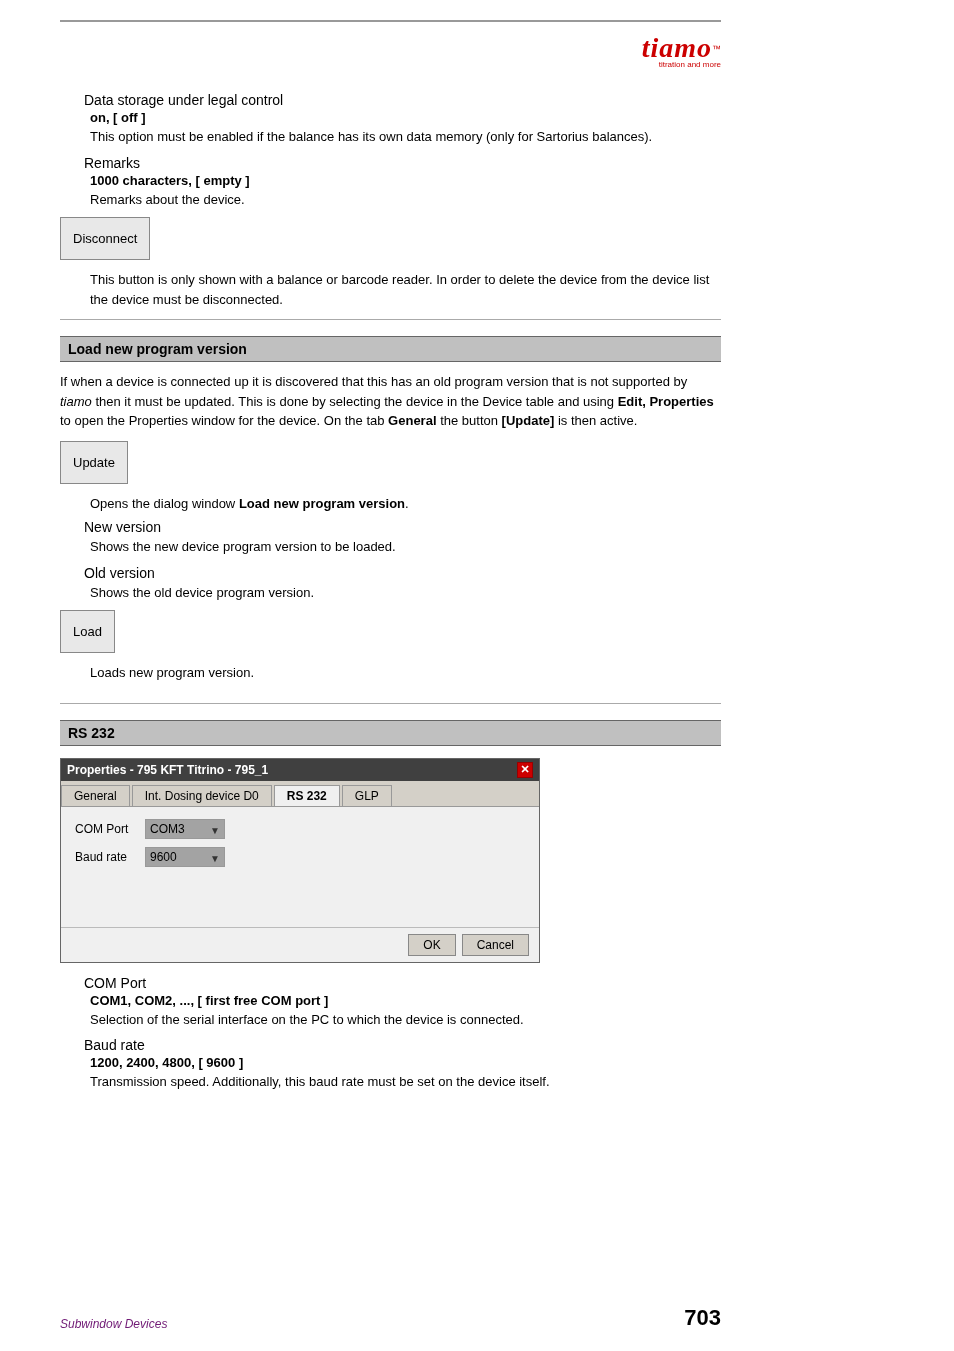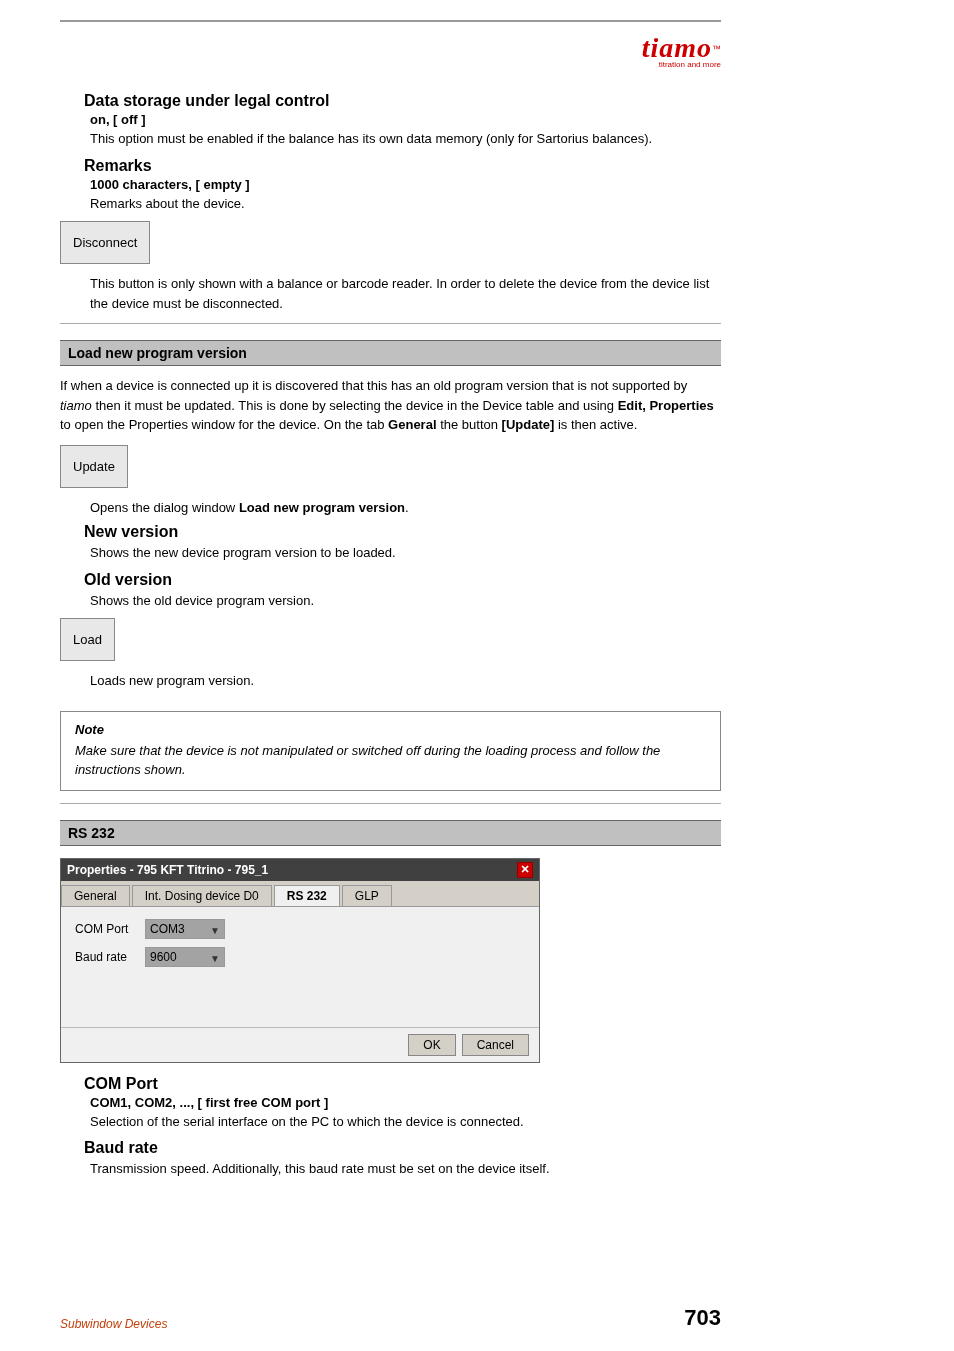--- a/index.html
+++ b/index.html
@@ -61,22 +61,22 @@
       text-align: right;
       margin-top: -4px;
     }
 
     
     .section {
       margin-bottom: 8px;
     }
 
     .field-label {
-      font-weight: bold;
-      font-size: 16px;
+      font-weight: normal;
+      font-size: 14px;
       margin-bottom: 2px;
       padding-left: 24px;
     }
 
     .field-value {
       font-weight: bold;
       font-size: 13px;
       margin-left: 30px;
       margin-bottom: 2px;
     }
@@ -248,21 +248,21 @@
       left: 60px;
       right: 60px;
       display: flex;
       justify-content: space-between;
       align-items: flex-end;
     }
 
     .footer-text {
       font-style: italic;
       font-size: 12px;
-      color: #c2410c;
+      color: #701a75;
     }
 
     .page-number {
       font-size: 22px;
       font-weight: bold;
     }
 
     
     .hr {
       border: none;
@@ -333,24 +333,20 @@
   <div class="section">
     <div class="field-label">Old version</div>
     <div class="field-desc">Shows the old device program version.</div>
   </div>
 
   <div style="margin-bottom:4px;">
     <button class="btn">Load</button>
   </div>
   <div class="field-desc" style="margin-left:30px; margin-bottom:20px;">Loads new program version.</div>
 
-  <div class="note-box">
-    <div class="note-title">Note</div>
-    <div class="note-text">Make sure that the device is not manipulated or switched off during the loading process and follow the instructions shown.</div>
-  </div>
 
   <hr class="hr">
 
   <div class="section-header">RS 232</div>
 
   <div class="dialog-window">
 
     <div class="dialog-title-bar">
       <span>Properties - 795 KFT Titrino - 795_1</span>
       <div class="dialog-close-btn">✕</div>
@@ -387,20 +383,21 @@
   </div>
 
   <div class="section">
     <div class="field-label">COM Port</div>
     <div class="field-value">COM1, COM2, ..., [ first free COM port ]</div>
     <div class="field-desc">Selection of the serial interface on the PC to which the device is connected.</div>
   </div>
 
   <div class="section">
     <div class="field-label">Baud rate</div>
+    <div class="field-value">1200, 2400, 4800, [ 9600 ]</div>
     <div class="field-desc">Transmission speed. Additionally, this baud rate must be set on the device itself.</div>
   </div>
 
   <div class="page-footer">
     <span class="footer-text">Subwindow Devices</span>
     <span class="page-number">703</span>
   </div>
 
 </div>
 

